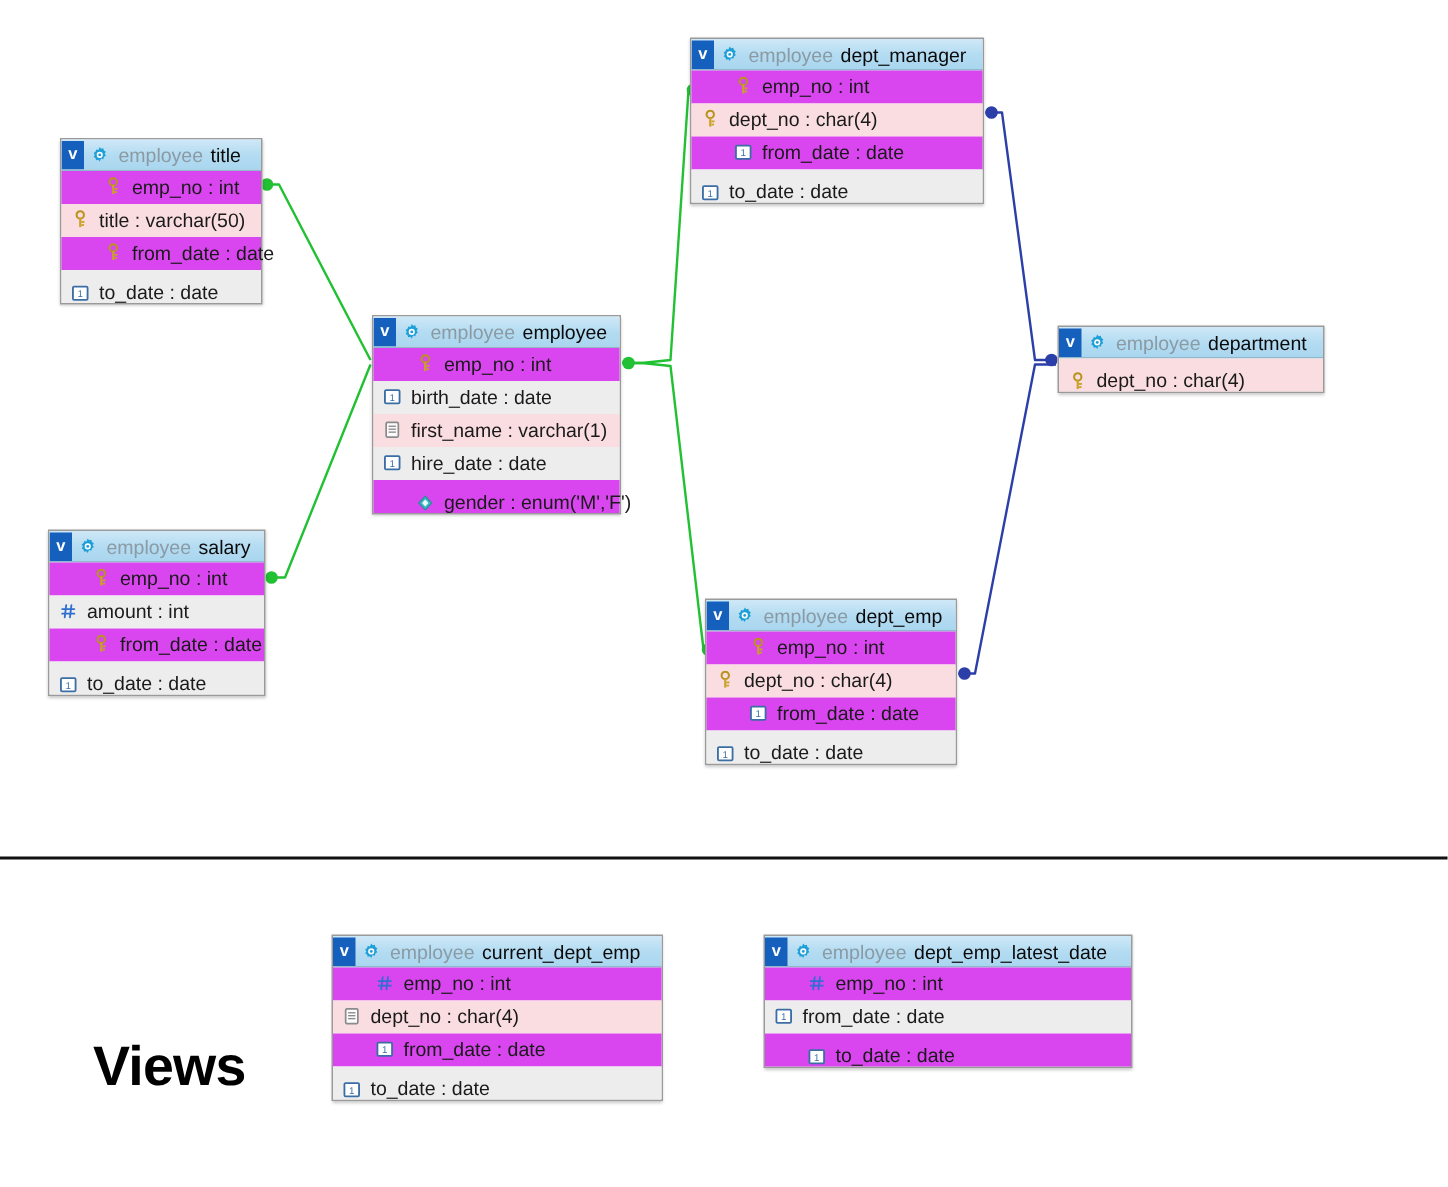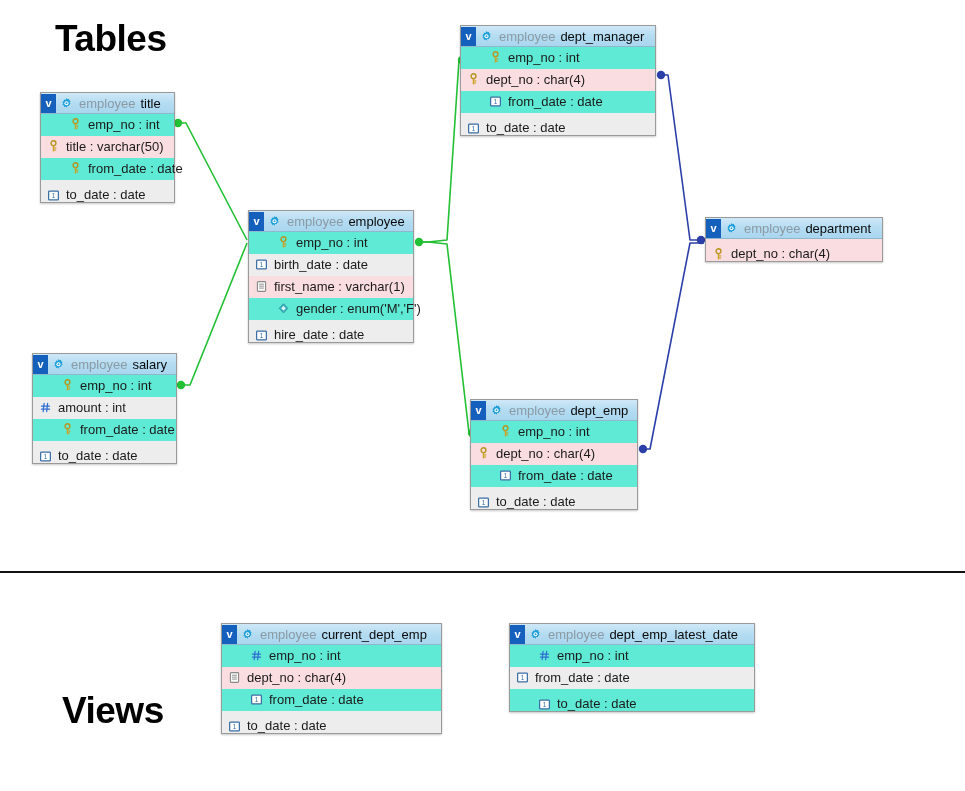--- a/index.html
+++ b/index.html
@@ -64,21 +64,21 @@
 
   .row{
     height:22px;
     display:flex;align-items:center;
     padding-left:6px;
     box-sizing:border-box;
     border-bottom:1px solid transparent;
     white-space:nowrap;
     color:#1a1a1a;
   }
-  .row.odd{background:#5eead4;padding-left:28px;}
+  .row.odd{background:#d946ef;padding-left:28px;}
   .row.even{background:#ededed;}
   .row.hl{background:#fadde0;}
   .row:last-child{border-bottom:none;align-items:flex-end;}
   .row-ico{flex:0 0 13px;width:13px;height:13px;margin-right:6px;display:block;}
   .row-label{font-size:13px;}
 </style>
 </head>
 <body>
 
 <div id="canvas">
@@ -103,21 +103,20 @@
       <circle cx="181" cy="385" r="4.2" fill="#22c033"></circle>
       <circle cx="419" cy="242" r="4.2" fill="#22c033"></circle>
       <circle cx="462" cy="60" r="4.2" fill="#22c033"></circle>
       <circle cx="472" cy="433" r="4.2" fill="#22c033"></circle>
       <circle cx="661" cy="75" r="4.2" fill="#2c3fa8"></circle>
       <circle cx="643" cy="449" r="4.2" fill="#2c3fa8"></circle>
       <circle cx="701" cy="240" r="4.2" fill="#2c3fa8"></circle>
     </g>
   </svg>
 
-  <div class="section-heading" style="left:55px;top:18px;">Tables</div>
 
   <div class="section-heading" style="left:62px;top:645px;margin-top:45px;">Views</div>
 
   <div class="divider" style="top:571px;"></div>
 
   <div id="entities">
       <div class="entity" style="left: 40px; top: 92px; width: 135px;">
         <div class="entity-header">
           <span class="vbadge">v</span>
           <svg class="gear-ico" viewBox="0 0 16 16">
@@ -240,33 +239,33 @@
         </div>
         <div class="row hl">
           <svg class="row-ico" viewBox="0 0 16 16">
             <rect x="3" y="2" width="10" height="12" rx="1" fill="#fbfbfb" stroke="#8a8a8a" stroke-width="1.4"></rect>
             <rect x="5" y="4.6" width="6" height="1.1" fill="#8a8a8a"></rect>
             <rect x="5" y="7" width="6" height="1.1" fill="#8a8a8a"></rect>
             <rect x="5" y="9.4" width="6" height="1.1" fill="#8a8a8a"></rect>
           </svg>
           <span class="row-label">first_name : varchar(1)</span>
         </div>
+        <div class="row even">
+          <svg class="row-ico" viewBox="0 0 16 16">
+            <rect x="2" y="2.5" width="12" height="11" rx="1" fill="#ffffff" stroke="#3a6ea5" stroke-width="1.5"></rect>
+            <text x="8" y="11.4" font-size="8" text-anchor="middle" fill="#3a6ea5" font-family="sans-serif">1</text>
+          </svg>
+          <span class="row-label">hire_date : date</span>
+        </div>
         <div class="row odd">
           <svg class="row-ico" viewBox="0 0 16 16">
             <path d="M8 2.2l5.2 5.6L8 13.4 2.8 7.8z" fill="#3fb6c4" stroke="#2a8f9c" stroke-width="1.1"></path>
             <path d="M8 5l2.6 2.8L8 10.6 5.4 7.8z" fill="#eaf9fb"></path>
           </svg>
           <span class="row-label">gender : enum('M','F')</span>
-        </div>
-        <div class="row even">
-          <svg class="row-ico" viewBox="0 0 16 16">
-            <rect x="2" y="2.5" width="12" height="11" rx="1" fill="#ffffff" stroke="#3a6ea5" stroke-width="1.5"></rect>
-            <text x="8" y="11.4" font-size="8" text-anchor="middle" fill="#3a6ea5" font-family="sans-serif">1</text>
-          </svg>
-          <span class="row-label">hire_date : date</span>
         </div>
       </div>
       <div class="entity" style="left: 460px; top: 25px; width: 196px;">
         <div class="entity-header">
           <span class="vbadge">v</span>
           <svg class="gear-ico" viewBox="0 0 16 16">
             <path fill="#1e9fd8" d="M8 1.2l1.1 1.5 1.8-.5.5 1.8 1.6 1.1-1 1.6 1 1.6-1.6 1.1-.5 1.8-1.8-.5L8 13.2 6.9 11.7l-1.8.5-.5-1.8L3 9.3l1-1.6-1-1.6 1.6-1.1.5-1.8 1.8.5z"></path>
             <circle cx="8" cy="7.7" r="2.5" fill="#ffffff"></circle>
             <circle cx="8" cy="7.7" r="1.2" fill="#1e9fd8"></circle>
           </svg>

